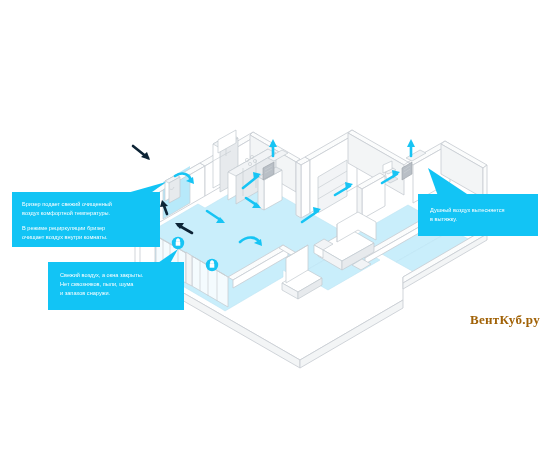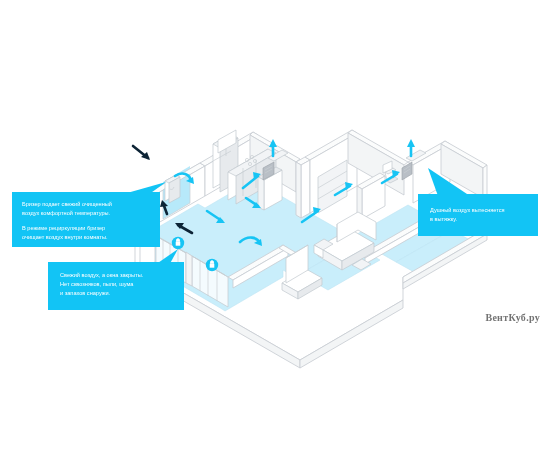--- a/index.html
+++ b/index.html
@@ -34,21 +34,21 @@
   .ar-d-f{fill:#0d2436;}
 
   
   .callout-box{fill:#12c4f5;}
   .callout-tail{fill:#12c4f5;}
   .co-text{font-family:"Liberation Sans","DejaVu Sans",sans-serif;font-size:5.6px;fill:#ffffff;}
 
   .wm{
     position:absolute;right:10px;top:312px;
     font-family:"Liberation Serif","DejaVu Serif",serif;
-    font-size:10px;font-weight:bold;color:#737373;
+    font-size:13px;font-weight:bold;color:#a16207;
     letter-spacing:.3px;user-select:none;
   }
   .lock-circle{fill:#17c4f4;}
   .lock-glyph{fill:#ffffff;}
 </style>
 </head>
 <body>
 
 <div id="stage">
 <svg viewBox="0 0 550 450" xmlns="http://www.w3.org/2000/svg">

